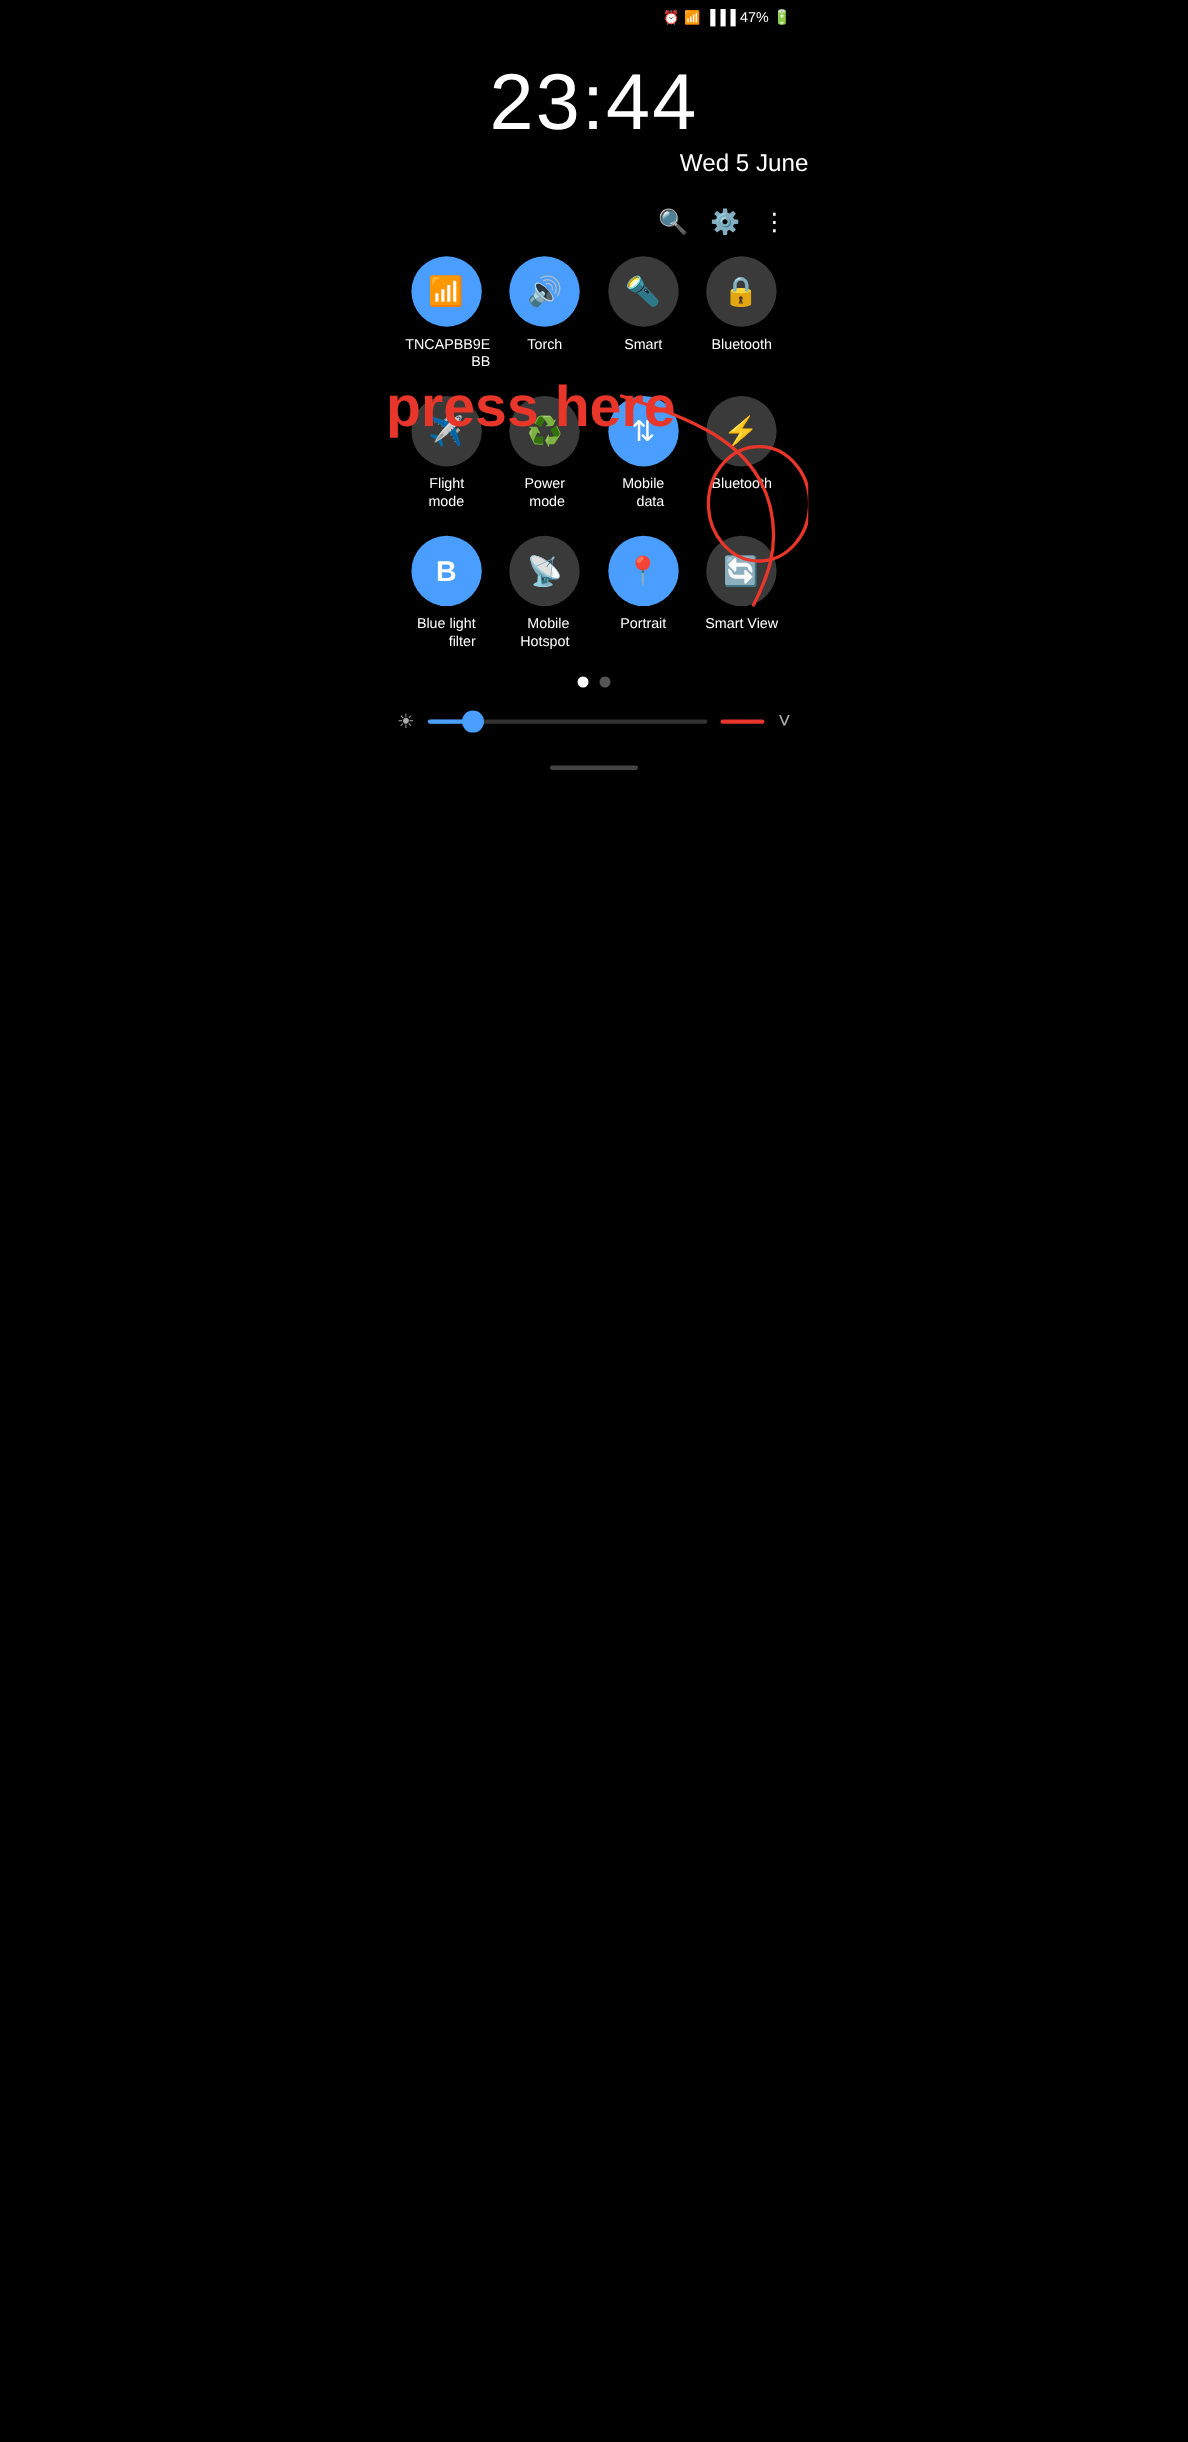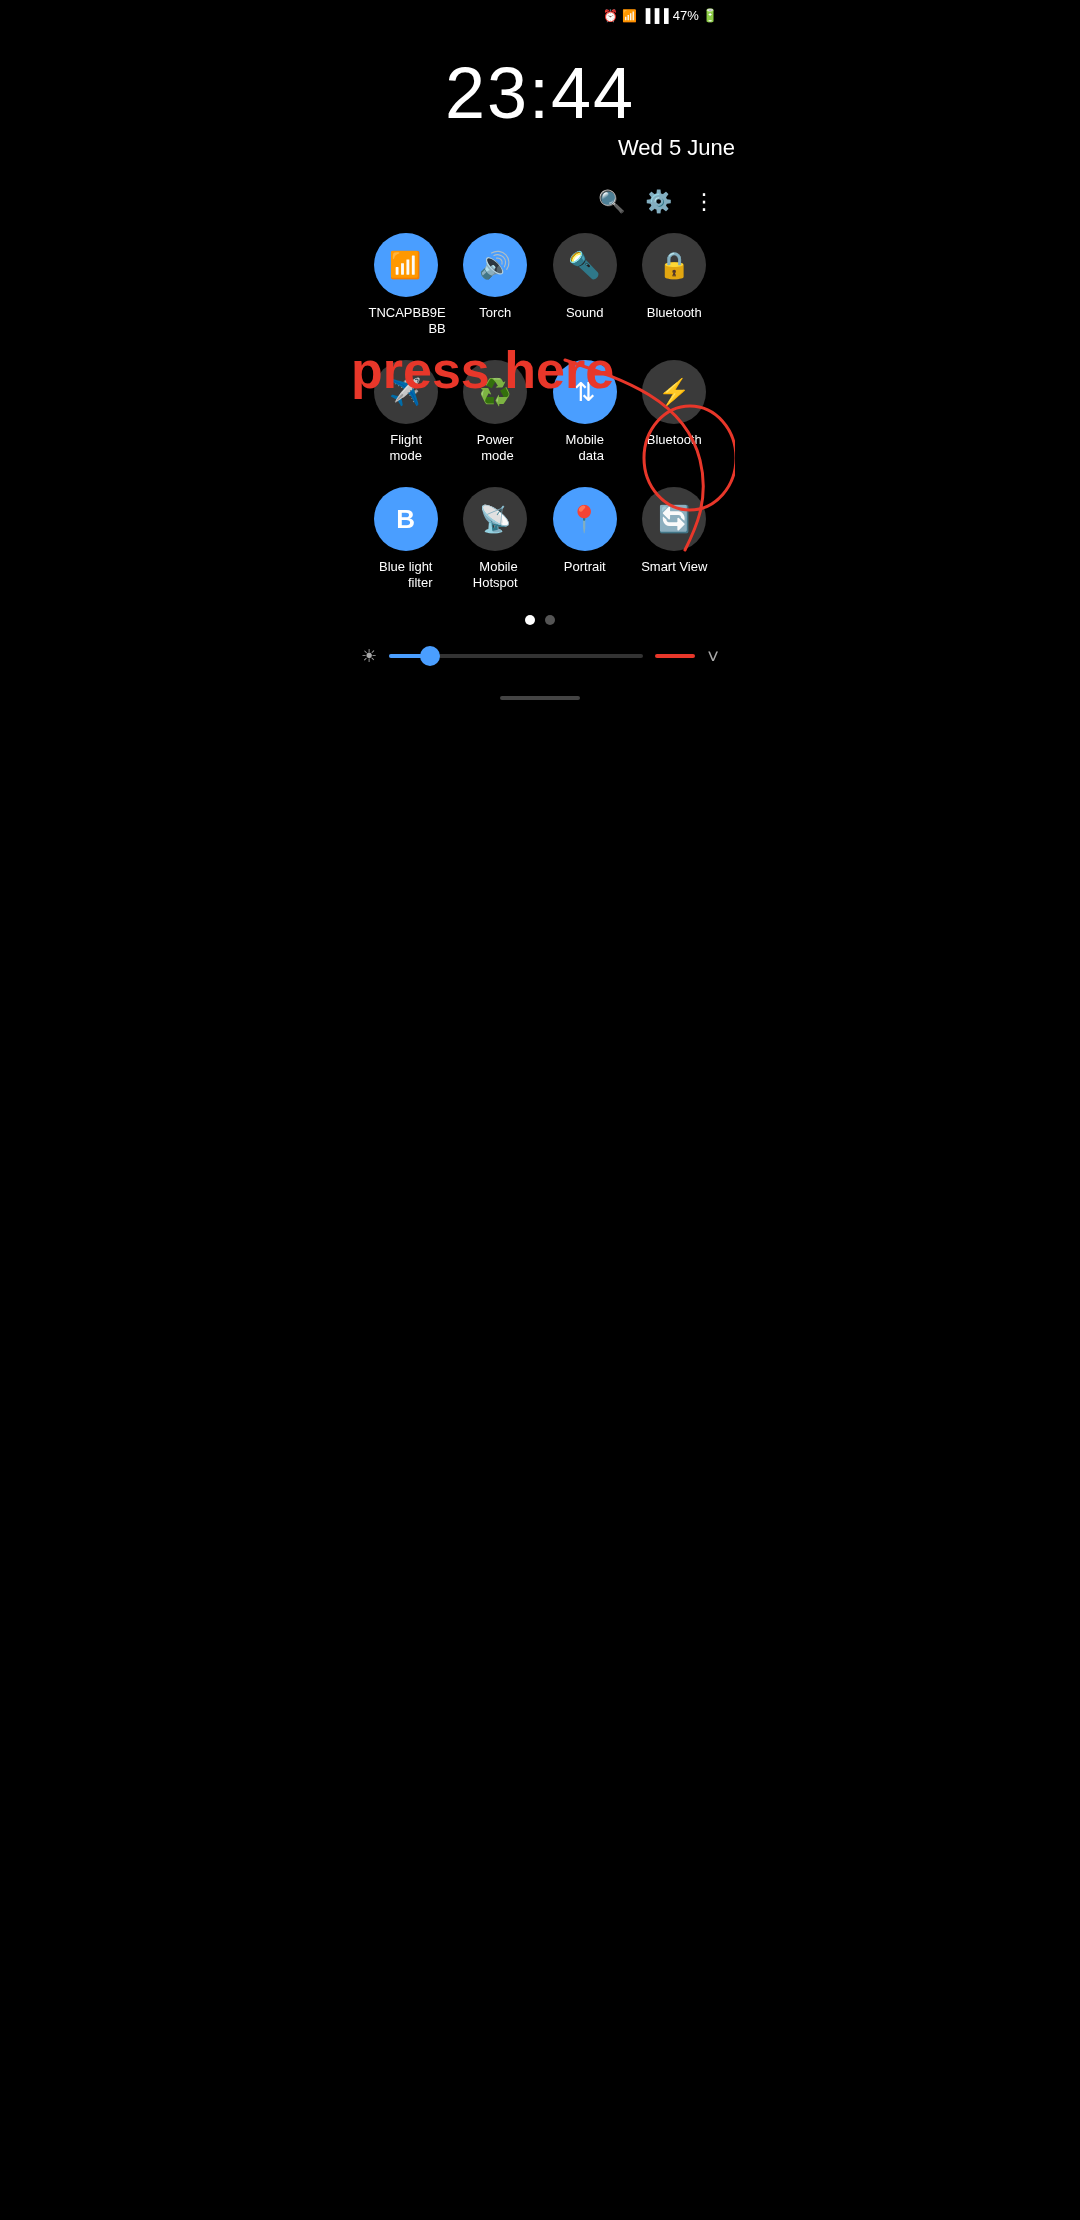--- a/index.html
+++ b/index.html
@@ -264,21 +264,21 @@
     <div class="tile">
       <div class="tile-circle active">
         <span style="color:white;font-size:26px;">🔊</span>
       </div>
       <span class="tile-label">Torch</span>
     </div>
     <div class="tile">
       <div class="tile-circle inactive">
         <span style="color:white;font-size:26px;">🔦</span>
       </div>
-      <span class="tile-label">Sound</span>
+      <span class="tile-label">Smart</span>
     </div>
     <div class="tile">
       <div class="tile-circle inactive">
         <span style="color:white;font-size:26px;">🔒</span>
       </div>
       <span class="tile-label">Bluetooth</span>
     </div>
   </div>
 
   <div class="tiles-row">

